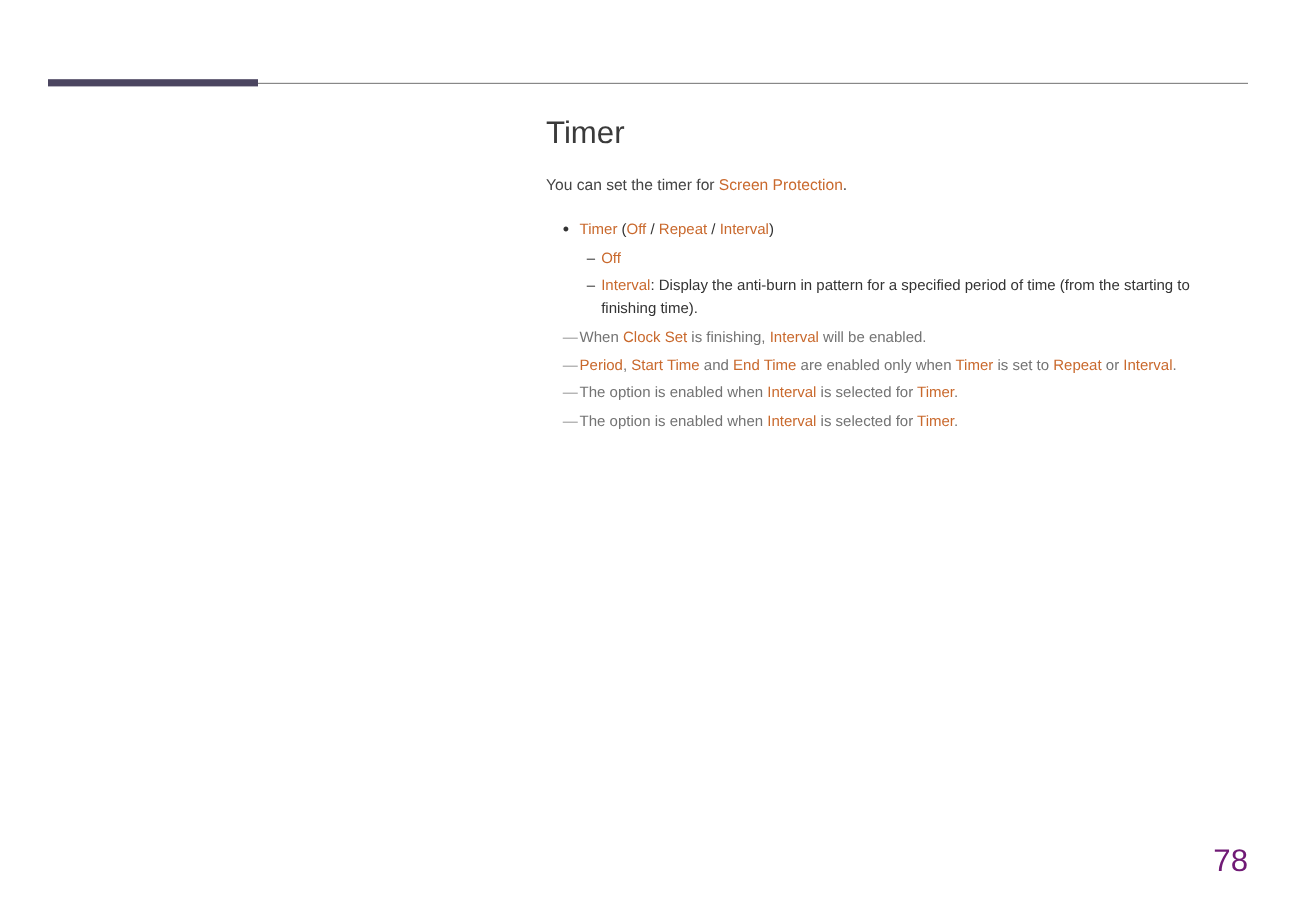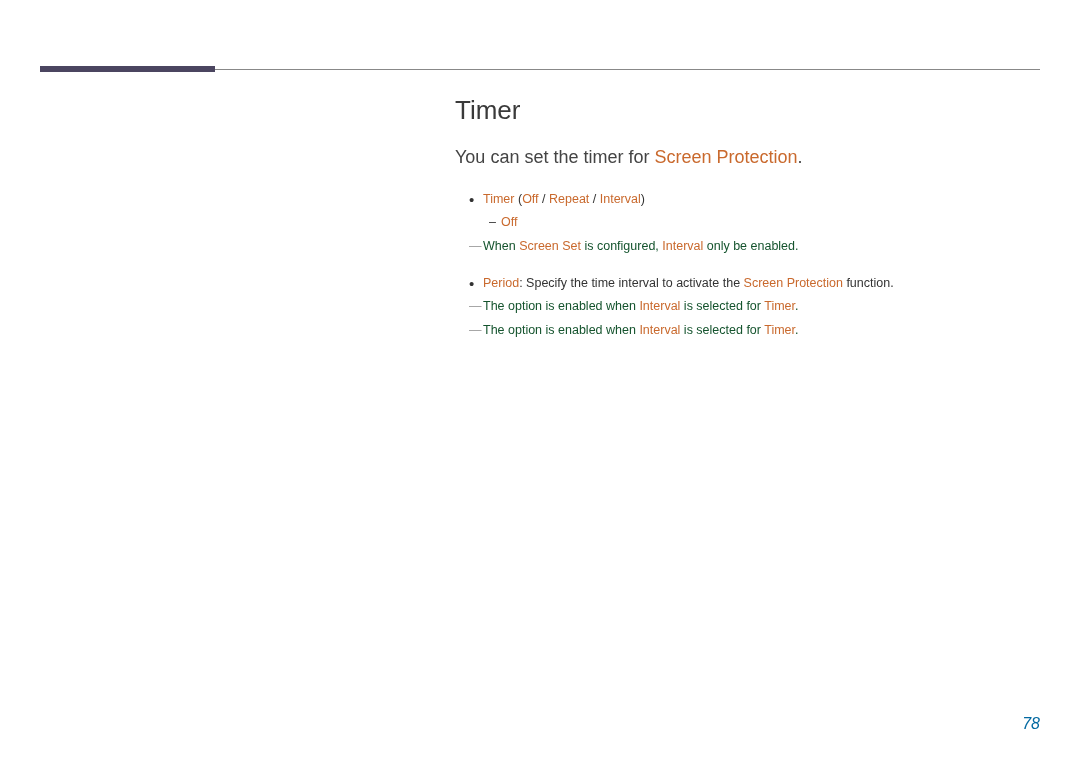--- a/index.html
+++ b/index.html
@@ -33,27 +33,27 @@
     left: 455px;
     right: 40px;
   }
   h2.section-title {
     font-size: 26px;
     font-weight: 400;
     color: #3a3a3a;
     margin-bottom: 18px;
   }
   .para {
-    font-size: 18px;
+    font-size: 13px;
     line-height: 1.55;
     margin-bottom: 4px;
     color: #444;
   }
   .hl { color: #c9692d; }
-  .gray { color: #14532d; }
+  .gray { color: #737373; }
   ul.lvl1 {
     list-style: none;
     padding-left: 28px;
     margin-top: 18px;
   }
   ul.lvl1 > li {
     font-size: 12.5px;
     line-height: 1.55;
     margin-bottom: 4px;
     position: relative;
@@ -95,57 +95,55 @@
   .note::before {
     content: "―";
     position: absolute;
     left: 14px;
     color: #9a9a9a;
   }
   .page-num {
     position: absolute;
     right: 40px;
     bottom: 30px;
-    font-size: 16px;
-    color: #0369a1;
+    font-size: 26px;
+    color: #701a75;
     font-weight: 300;
-    font-style: italic;
   }
 </style>
 </head>
 <body>
 
 <div class="header-rule"></div>
 <div class="header-bar"></div>
 
 <div class="content">
   <h2 class="section-title">Timer</h2>
 
   <p class="para">
     <span>You can set the timer for </span><span class="hl">Screen Protection</span><span>.</span>
   </p>
 
   <ul class="lvl1">
     <li>
       <span class="hl">Timer</span><span> (</span><span class="hl">Off</span><span> / </span><span class="hl">Repeat</span><span> / </span><span class="hl">Interval</span><span>)</span>
       <ul class="lvl2">
         <li><span class="hl">Off</span></li>
+        <li><span class="hl">Interval</span><span>: Display the anti-burn in pattern for a specified period of time (from the starting to finishing time).</span></li>
       </ul>
     </li>
   </ul>
 
   <p class="note">
-    <span class="gray">When </span><span class="hl">Screen Set</span><span class="gray"> is configured, </span><span class="hl">Interval</span><span class="gray"> only be enabled.</span>
+    <span class="gray">When </span><span class="hl">Clock Set</span><span class="gray"> is finishing, </span><span class="hl">Interval</span><span class="gray"> will be enabled.</span>
+  </p>
+  <p class="note">
+    <span class="hl">Period</span><span class="gray">, </span><span class="hl">Start Time</span><span class="gray"> and </span><span class="hl">End Time</span><span class="gray"> are enabled only when </span><span class="hl">Timer</span><span class="gray"> is set to </span><span class="hl">Repeat</span><span class="gray"> or </span><span class="hl">Interval</span><span class="gray">.</span>
   </p>
 
-  <ul class="lvl1">
-    <li>
-      <span class="hl">Period</span><span>: Specify the time interval to activate the </span><span class="hl">Screen Protection</span><span> function.</span>
-    </li>
-  </ul>
 
   <p class="note">
     <span class="gray">The option is enabled when </span><span class="hl">Interval</span><span class="gray"> is selected for </span><span class="hl">Timer</span><span class="gray">.</span>
   </p>
 
   <p class="note">
     <span class="gray">The option is enabled when </span><span class="hl">Interval</span><span class="gray"> is selected for </span><span class="hl">Timer</span><span class="gray">.</span>
   </p>
 </div>
 

